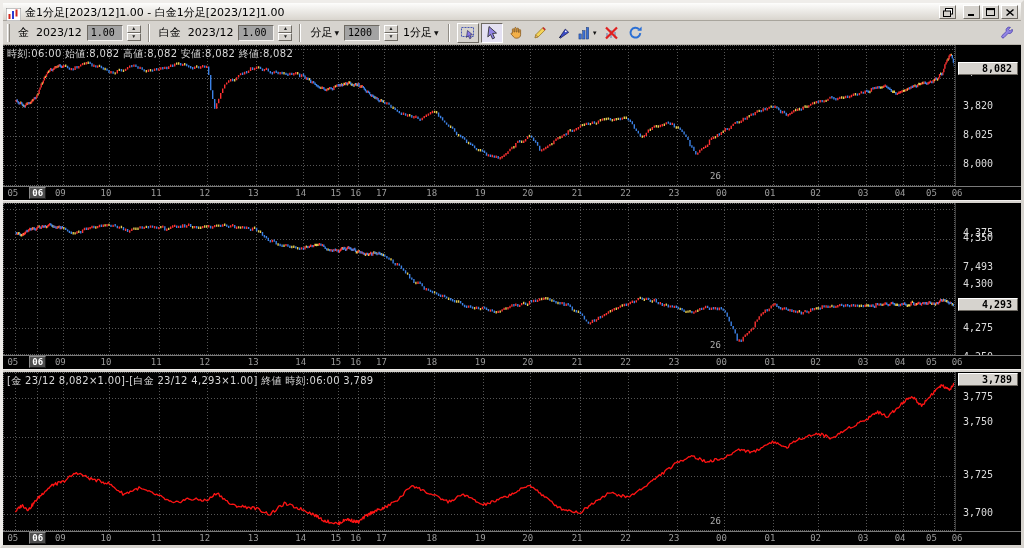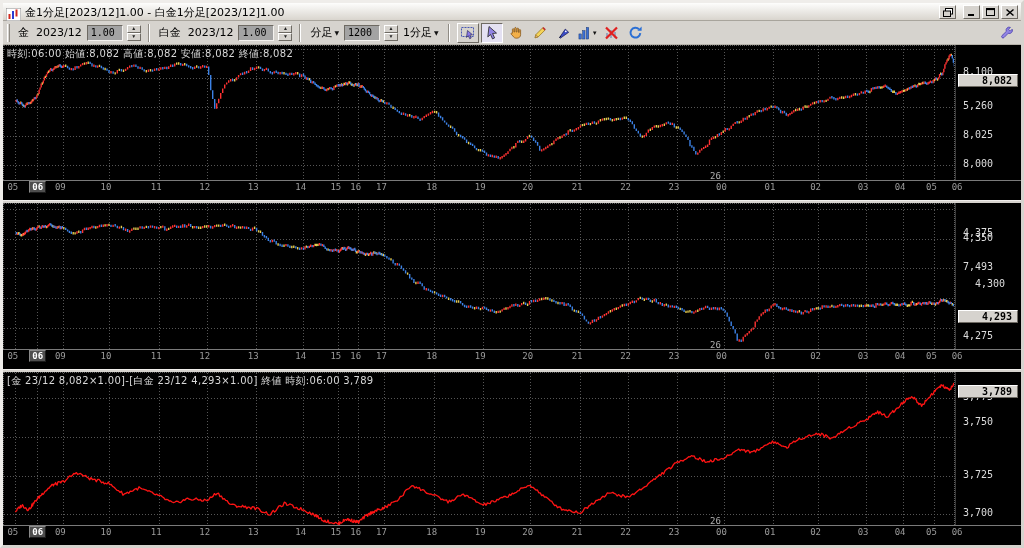--- a/index.html
+++ b/index.html
@@ -51,22 +51,22 @@
           white-space:nowrap; letter-spacing:0.3px; text-shadow:1px 1px 0 #000; }
   .datelbl { position:absolute; font-size:9px; color:#b0b0b0; z-index:2;
              font-family:"DejaVu Sans Mono","Liberation Mono",monospace; }
   .yaxis { position:absolute; right:0; top:0; bottom:0; width:66px; background:#000;
            overflow:hidden; border-left:1px solid #3a3a3a; }
   .ylabel { position:absolute; left:7px; font-size:10px; color:#dcdcdc;
             font-family:"DejaVu Sans Mono","Liberation Mono",monospace; white-space:nowrap; }
   .pricebox { position:absolute; left:2px; right:3px; height:13px; background:#d6d3ce;
               border:1px solid #fff; border-right-color:#6e6a63; border-bottom-color:#6e6a63;
               color:#000; font-weight:bold; font-size:10px; line-height:11px; text-align:right;
-              padding-right:5px; font-family:"DejaVu Sans Mono","Liberation Mono",monospace;margin-top:12px; }
-  .xaxis { position:absolute; left:0; right:0; bottom:0; height:20px; background:#000;
+              padding-right:5px; font-family:"DejaVu Sans Mono","Liberation Mono",monospace; }
+  .xaxis { position:absolute; left:0; right:0; bottom:0; height:14px; background:#000;
            border-top:1px solid #7a7a7a; overflow:hidden; }
   .xlabel { position:absolute; top:1px; font-size:9px; color:#9c9c9c;
             font-family:"DejaVu Sans Mono","Liberation Mono",monospace; }
   .xlabel.hl { color:#fff; font-weight:bold; background:#4e4e4e; padding:0 2px;
                border:1px solid; border-color:#8a8a8a #1c1c1c #1c1c1c #8a8a8a; top:0; }
 </style>
 </head>
 <body>
 
 <div class="window">
@@ -209,21 +209,21 @@
             <path d="M0 119.5H950M0 90.5H950M0 61.5H950M0 32.5H950M0 3.5H950" stroke="#565656" stroke-dasharray="1,2" fill="none"></path>
             <path d="M16.8 57.9L16.8 55.5M19.5 60.8L19.5 58.4M23.1 59.0L23.1 56.6M26.7 58.1L26.7 55.7M28.5 55.6L28.5 53.2M34.0 49.6L34.0 47.2M38.3 38.7L38.3 36.3M41.4 32.1L41.4 29.7M44.6 27.0L44.6 24.6M52.0 22.3L52.0 19.9M54.1 21.6L54.1 19.2M61.7 21.0L61.7 18.6M80.5 18.8L80.5 16.4M84.2 18.0L84.2 15.6M95.5 21.1L95.5 18.7M101.1 24.2L101.1 21.8M111.2 28.6L111.2 26.2M115.3 25.1L115.3 22.7M119.5 25.9L119.5 23.5M142.3 26.5L142.3 24.1M146.5 25.5L146.5 23.1M172.7 18.8L172.7 16.4M174.7 18.7L174.7 16.3M180.7 19.5L180.7 17.1M192.7 21.7L192.7 19.3M230.7 35.5L230.7 33.1M254.6 22.6L254.6 20.2M280.0 28.5L280.0 26.1M293.7 28.5L293.7 26.1M305.3 34.5L305.3 32.1M316.9 43.1L316.9 40.7M324.1 44.3L324.1 41.9M331.4 41.6L331.4 39.2M337.6 39.7L337.6 37.3M340.1 39.2L340.1 36.8M340.9 39.2L340.9 36.8M343.4 39.5L343.4 37.1M345.0 37.7L345.0 35.3M345.8 37.6L345.8 35.2M347.5 39.8L347.5 37.4M348.3 39.8L348.3 37.4M350.0 40.8L350.0 38.4M351.6 39.3L351.6 36.9M353.2 40.2L353.2 37.8M357.2 41.7L357.2 39.3M370.9 52.7L370.9 50.3M377.2 55.5L377.2 53.1M379.4 56.7L379.4 54.3M389.1 62.9L389.1 60.5M405.7 70.4L405.7 68.0M430.6 67.1L430.6 64.7M432.6 67.5L432.6 65.1M446.6 81.9L446.6 79.5M454.6 90.4L454.6 88.0M464.6 98.2L464.6 95.8M474.5 105.3L474.5 102.9M476.5 105.4L476.5 103.0M509.9 102.5L509.9 100.1M517.7 97.0L517.7 94.6M525.5 91.2L525.5 88.8M547.9 99.3L547.9 96.9M556.0 92.7L556.0 90.3M566.2 85.4L566.2 83.0M578.4 80.3L578.4 77.9M580.4 80.0L580.4 77.6M586.4 79.3L586.4 76.9M592.4 78.8L592.4 76.4M596.4 75.4L596.4 73.0M600.4 74.4L600.4 72.0M602.4 74.2L602.4 71.8M604.4 73.8L604.4 71.4M608.3 75.4L608.3 73.0M612.3 74.5L612.3 72.1M614.3 74.1L614.3 71.7M620.3 73.0L620.3 70.6M622.3 73.0L622.3 70.6M638.3 91.8L638.3 89.4M646.3 85.0L646.3 82.6M652.3 81.5L652.3 79.1M654.3 81.7L654.3 79.3M660.3 79.9L660.3 77.5M672.3 82.7L672.3 80.3M674.2 82.7L674.2 80.3M711.4 92.5L711.4 90.1M719.2 87.0L719.2 84.6M735.2 77.6L735.2 75.2M745.2 71.4L745.2 69.0M755.2 66.1L755.2 63.7M767.2 61.8L767.2 59.4M791.7 65.2L791.7 62.8M795.4 64.5L795.4 62.1M801.1 61.7L801.1 59.3M803.0 61.9L803.0 59.5M810.5 58.2L810.5 55.8M822.1 56.1L822.1 53.7M837.7 52.7L837.7 50.3M839.7 53.0L839.7 50.6M851.4 49.4L851.4 47.0M865.9 47.2L865.9 44.8M876.6 42.8L876.6 40.4M878.1 42.6L878.1 40.2M888.8 47.0L888.8 44.6M890.3 47.0L890.3 44.6M899.4 46.1L899.4 43.7M900.7 45.8L900.7 43.4M903.3 44.7L903.3 42.3M911.0 40.8L911.0 38.4M914.9 39.2L914.9 36.8M916.2 39.3L916.2 36.9M918.8 38.2L918.8 35.8M930.3 35.4L930.3 33.0M933.5 34.8L933.5 32.4M936.7 28.9L936.7 26.5M944.1 14.7L944.1 12.3M947.2 10.1L947.2 7.7M954.6 24.7L954.6 22.3M955.7 24.7L955.7 22.3" stroke="#e6cc50" stroke-width="1.4" fill="none"></path>
             <path d="M12.3 56.2L12.3 53.8M15.9 58.5L15.9 56.1M21.3 61.3L21.3 58.9M22.2 59.6L22.2 57.2M24.0 58.6L24.0 56.2M25.8 58.3L25.8 55.9M27.6 57.2L27.6 54.5M29.4 55.2L29.4 52.8M30.3 53.6L30.3 51.3M32.1 53.2L32.1 50.8M33.0 51.2L33.0 48.6M35.1 48.1L35.1 43.8M36.1 43.8L36.1 41.6M37.2 41.6L37.2 37.4M39.3 37.6L39.3 34.4M40.4 34.4L40.4 30.8M42.5 30.9L42.5 28.2M43.5 28.2L43.5 25.7M45.7 26.0L45.7 23.5M46.7 24.4L46.7 22.0M48.8 25.4L48.8 23.0M49.9 24.0L49.9 21.8M50.9 22.7L50.9 20.3M53.1 22.1L53.1 19.7M55.2 20.6L55.2 18.2M58.3 22.1L58.3 19.7M59.8 21.3L59.8 18.9M67.3 24.3L67.3 21.9M71.1 23.9L71.1 20.3M74.8 22.5L74.8 20.1M76.7 20.5L76.7 18.4M78.6 19.3L78.6 16.9M82.4 18.4L82.4 16.0M89.9 21.0L89.9 18.6M93.6 21.8L93.6 19.4M107.0 27.5L107.0 25.1M113.3 27.6L113.3 24.1M121.6 25.1L121.6 22.7M123.6 23.5L123.6 21.1M125.7 21.8L125.7 19.4M129.9 20.8L129.9 18.4M136.1 23.1L136.1 20.7M144.4 26.0L144.4 23.6M150.6 24.9L150.6 22.4M154.8 24.7L154.8 22.3M156.8 23.7L156.8 21.3M160.8 23.1L160.8 20.7M164.7 22.9L164.7 20.3M166.7 20.9L166.7 18.5M170.7 20.4L170.7 17.5M178.7 20.1L178.7 17.7M190.7 23.0L190.7 20.5M196.7 22.7L196.7 20.3M198.7 21.4L198.7 19.0M202.7 22.1L202.7 19.7M212.7 62.7L212.7 57.3M214.7 57.3L214.7 52.8M216.7 52.8L216.7 47.1M218.7 47.1L218.7 42.4M220.7 42.4L220.7 38.5M222.7 38.5L222.7 36.4M224.7 36.7L224.7 34.3M226.7 35.4L226.7 33.0M232.6 34.2L232.6 31.2M234.6 31.5L234.6 29.1M236.6 29.3L236.6 27.2M240.6 28.4L240.6 25.8M244.6 27.0L244.6 24.6M246.6 25.1L246.6 21.2M250.6 24.2L250.6 21.8M252.6 23.0L252.6 20.6M260.4 25.3L260.4 22.9M262.4 24.1L262.4 21.7M270.2 27.5L270.2 25.3M276.1 28.5L276.1 26.1M285.9 29.2L285.9 26.8M289.8 29.5L289.8 27.1M291.8 28.5L291.8 26.1M297.6 31.2L297.6 28.2M302.4 33.7L302.4 31.3M308.2 37.6L308.2 35.2M318.3 43.0L318.3 40.6M322.7 45.2L322.7 42.8M325.6 43.5L325.6 41.1M329.9 43.9L329.9 40.3M332.8 41.0L332.8 38.6M335.2 40.4L335.2 38.0M336.8 40.4L336.8 38.0M339.3 40.0L339.3 38.0M341.7 38.5L341.7 36.1M344.2 38.5L344.2 36.1M350.8 40.1L350.8 37.7M354.1 39.2L354.1 36.8M356.1 42.0L356.1 39.6M358.2 41.5L358.2 39.1M363.5 46.8L363.5 44.4M367.7 51.0L367.7 48.6M373.0 53.5L373.0 51.1M376.2 56.1L376.2 53.7M382.9 58.6L382.9 56.2M399.5 68.9L399.5 66.5M403.6 70.7L403.6 68.3M409.9 72.5L409.9 70.1M411.9 71.9L411.9 69.5M418.2 74.3L418.2 71.7M420.2 72.3L420.2 69.9M422.3 70.9L422.3 68.5M424.4 69.8L424.4 67.4M426.5 68.5L426.5 66.1M428.5 67.2L428.5 64.8M484.4 110.6L484.4 108.2M488.3 111.2L488.3 108.8M492.2 111.9L492.2 109.5M496.2 113.5L496.2 111.1M498.1 112.5L498.1 110.1M500.1 110.9L500.1 108.6M502.0 109.5L502.0 107.1M504.0 108.0L504.0 105.3M506.0 105.3L506.0 102.8M507.9 103.2L507.9 100.8M511.8 101.4L511.8 97.1M513.8 97.1L513.8 94.7M519.7 96.9L519.7 94.5M521.6 95.4L521.6 93.1M523.6 93.1L523.6 90.2M537.7 105.6L537.7 103.2M539.8 104.6L539.8 102.2M541.8 103.2L541.8 100.8M543.8 101.9L543.8 99.5M545.9 100.3L545.9 98.0M549.9 98.2L549.9 94.5M552.0 95.0L552.0 92.6M554.0 93.4L554.0 91.0M558.1 91.9L558.1 89.5M560.1 90.3L560.1 87.9M564.2 88.7L564.2 84.3M570.3 85.8L570.3 83.4M572.3 84.5L572.3 82.1M574.4 83.4L574.4 81.0M576.4 81.5L576.4 79.3M582.4 79.1L582.4 76.7M588.4 78.1L588.4 75.6M594.4 77.7L594.4 74.5M598.4 74.8L598.4 72.4M610.3 75.0L610.3 72.6M618.3 73.8L618.3 71.4M640.3 91.4L640.3 89.0M642.3 89.9L642.3 86.8M644.3 86.8L644.3 83.6M648.3 83.9L648.3 80.9M650.3 81.8L650.3 79.4M656.3 81.2L656.3 78.8M658.3 80.4L658.3 78.0M662.3 78.5L662.3 76.3M668.3 79.1L668.3 76.7M693.8 108.8L693.8 106.4M695.8 106.7L695.8 103.7M697.7 104.6L697.7 102.2M699.7 103.1L699.7 101.0M701.6 101.9L701.6 99.5M703.6 101.0L703.6 98.6M705.5 99.1L705.5 93.5M707.5 94.0L707.5 91.6M709.5 92.9L709.5 90.5M713.4 91.3L713.4 87.9M717.3 89.0L717.3 85.9M721.2 85.8L721.2 81.9M725.2 84.6L725.2 82.2M727.2 82.9L727.2 79.8M729.2 80.1L729.2 77.7M731.2 78.0L731.2 75.9M737.2 77.0L737.2 74.6M739.2 75.4L739.2 71.7M743.2 73.8L743.2 70.3M747.2 70.0L747.2 67.4M751.2 69.3L751.2 66.0M753.2 66.7L753.2 64.3M759.2 65.5L759.2 62.2M763.2 64.5L763.2 62.1M765.2 62.7L765.2 60.7M771.0 62.0L771.0 59.6M778.5 67.5L778.5 65.1M784.2 70.5L784.2 68.1M786.0 69.3L786.0 66.9M787.9 68.0L787.9 65.6M789.8 66.4L789.8 64.1M793.6 64.9L793.6 62.5M799.2 63.8L799.2 60.5M804.8 61.6L804.8 59.2M806.7 59.8L806.7 57.7M808.6 58.6L808.6 56.2M812.4 57.4L812.4 55.0M816.2 56.5L816.2 54.1M820.1 56.6L820.1 54.2M824.0 54.9L824.0 52.8M826.0 52.8L826.0 50.8M833.8 54.2L833.8 51.8M835.8 53.1L835.8 50.7M841.6 52.2L841.6 49.8M845.6 52.2L845.6 49.8M847.5 51.2L847.5 48.8M849.5 50.0L849.5 47.6M855.4 49.3L855.4 46.9M857.3 47.6L857.3 45.2M861.2 47.8L861.2 44.5M867.4 45.8L867.4 42.1M870.5 43.3L870.5 40.9M873.5 42.7L873.5 40.3M879.6 41.9L879.6 39.5M881.2 40.9L881.2 38.5M893.4 49.1L893.4 46.7M894.9 48.0L894.9 45.6M896.4 47.4L896.4 45.0M898.0 46.7L898.0 44.3M902.0 45.3L902.0 42.9M904.5 43.8L904.5 41.4M907.1 42.7L907.1 40.3M909.7 41.5L909.7 39.1M913.6 41.2L913.6 38.2M917.5 38.8L917.5 36.4M920.0 37.9L920.0 35.5M923.9 38.7L923.9 36.3M925.2 37.8L925.2 35.4M926.5 36.8L926.5 34.4M929.1 37.3L929.1 34.0M931.4 34.4L931.4 31.5M934.6 33.6L934.6 31.2M935.6 31.4L935.6 27.9M938.8 29.2L938.8 26.2M939.8 26.2L939.8 22.7M940.9 22.7L940.9 18.2M942.0 18.6L942.0 16.2M943.0 16.5L943.0 13.6M945.1 13.4L945.1 9.6M946.2 10.4L946.2 8.0M951.5 21.3L951.5 18.9" stroke="#ff3232" stroke-width="1.4" fill="none"></path>
             <path d="M13.2 55.7L13.2 53.3M14.1 57.4L14.1 55.0M15.0 58.6L15.0 56.2M17.7 58.5L17.7 56.1M18.6 59.9L18.6 57.5M20.4 61.6L20.4 59.2M24.9 58.3L24.9 55.9M31.2 53.3L31.2 50.9M47.8 24.9L47.8 22.5M56.2 20.7L56.2 18.3M57.3 22.0L57.3 19.6M63.6 22.2L63.6 19.8M65.4 23.8L65.4 21.4M69.2 24.6L69.2 22.2M73.0 22.4L73.0 20.0M86.1 18.1L86.1 15.7M88.0 17.2L88.0 20.4M91.8 19.3L91.8 21.4M97.4 22.2L97.4 19.8M99.3 23.7L99.3 21.3M103.0 24.8L103.0 22.4M105.0 24.1L105.0 26.9M109.1 27.7L109.1 25.3M117.4 25.4L117.4 23.0M127.8 21.3L127.8 18.9M131.9 21.0L131.9 18.6M134.0 22.7L134.0 20.3M138.2 23.7L138.2 21.3M140.2 25.6L140.2 23.2M148.5 25.8L148.5 23.4M152.7 24.4L152.7 22.0M158.8 23.5L158.8 21.1M162.8 23.2L162.8 20.8M168.7 21.0L168.7 18.6M176.7 19.5L176.7 17.1M182.7 20.2L182.7 17.8M184.7 21.6L184.7 19.2M186.7 22.4L186.7 20.0M188.7 23.4L188.7 21.0M194.7 22.6L194.7 20.2M200.7 21.8L200.7 19.4M204.7 20.5L204.7 28.9M206.7 28.9L206.7 44.2M208.7 44.2L208.7 53.0M210.7 53.0L210.7 62.7M228.7 35.3L228.7 32.9M238.6 29.0L238.6 26.6M242.6 27.4L242.6 25.0M248.6 21.2L248.6 23.9M256.5 23.1L256.5 20.7M258.5 24.9L258.5 22.5M264.3 22.4L264.3 25.6M266.3 27.5L266.3 25.1M268.3 28.4L268.3 26.0M272.2 26.9L272.2 24.5M274.1 28.2L274.1 25.8M278.1 28.2L278.1 25.8M282.0 29.1L282.0 26.7M283.9 30.0L283.9 27.6M287.8 26.8L287.8 29.0M295.7 27.5L295.7 31.2M299.5 30.0L299.5 27.6M301.0 29.4L301.0 32.8M303.8 33.9L303.8 31.5M306.7 33.5L306.7 37.0M309.6 37.4L309.6 35.0M311.1 36.5L311.1 38.9M312.5 40.4L312.5 38.0M314.0 41.5L314.0 39.1M315.4 42.6L315.4 40.2M319.8 43.5L319.8 41.1M321.2 45.1L321.2 42.7M327.0 43.3L327.0 40.9M328.5 44.4L328.5 42.0M334.3 40.5L334.3 38.1M336.0 40.4L336.0 38.0M338.4 40.4L338.4 38.0M342.6 38.8L342.6 36.4M346.7 36.2L346.7 38.7M349.1 40.3L349.1 37.9M352.4 39.7L352.4 37.3M355.0 37.1L355.0 41.1M359.3 40.0L359.3 42.1M360.3 43.7L360.3 41.3M361.4 42.8L361.4 45.3M362.4 46.8L362.4 44.4M364.6 47.1L364.6 44.7M365.6 48.4L365.6 46.0M366.7 48.0L366.7 50.2M368.8 50.8L368.8 48.4M369.8 52.0L369.8 49.6M372.0 53.2L372.0 50.8M374.1 52.0L374.1 54.7M375.1 56.3L375.1 53.9M378.3 56.1L378.3 53.7M380.8 55.7L380.8 58.3M385.0 56.6L385.0 58.7M387.0 58.7L387.0 61.8M391.2 61.6L391.2 64.1M393.3 65.8L393.3 63.4M395.3 65.0L395.3 67.2M397.4 68.9L397.4 66.5M401.6 67.2L401.6 69.8M407.8 69.1L407.8 71.7M414.0 70.4L414.0 73.0M416.1 74.9L416.1 72.5M434.6 66.5L434.6 70.7M436.6 72.2L436.6 69.8M438.6 71.3L438.6 74.6M440.6 74.6L440.6 76.6M442.6 76.6L442.6 78.7M444.6 80.8L444.6 78.4M448.6 82.8L448.6 80.4M450.6 82.2L450.6 85.7M452.6 85.7L452.6 89.2M456.6 91.2L456.6 88.8M458.6 92.4L458.6 90.0M460.6 93.7L460.6 91.3M462.6 93.4L462.6 97.1M466.6 98.9L466.6 96.5M468.6 100.1L468.6 97.7M470.6 99.4L470.6 102.2M472.5 104.3L472.5 101.9M478.5 105.8L478.5 103.4M480.5 107.0L480.5 104.6M482.5 106.6L482.5 109.8M486.4 110.9L486.4 108.5M490.3 111.8L490.3 109.4M494.2 110.0L494.2 112.7M515.7 96.4L515.7 94.0M527.5 91.8L527.5 89.4M529.6 91.5L529.6 95.0M531.6 96.7L531.6 94.3M533.6 96.0L533.6 99.8M535.7 99.8L535.7 104.8M562.2 89.6L562.2 87.2M568.3 86.1L568.3 83.7M584.4 78.9L584.4 76.5M590.4 77.7L590.4 75.3M606.4 74.5L606.4 72.1M616.3 74.2L616.3 71.8M624.3 71.9L624.3 74.4M626.3 76.0L626.3 73.6M628.3 75.2L628.3 78.2M630.3 78.2L630.3 82.8M632.3 85.0L632.3 82.6M634.3 84.8L634.3 87.4M636.3 87.4L636.3 90.8M664.3 77.8L664.3 75.4M666.3 78.9L666.3 76.5M670.3 77.4L670.3 81.5M676.2 81.5L676.2 84.1M678.1 85.9L678.1 83.5M680.1 85.4L680.1 88.4M682.0 88.4L682.0 91.1M684.0 91.1L684.0 93.9M686.0 93.9L686.0 100.2M687.9 101.7L687.9 99.3M689.9 100.7L689.9 105.1M691.8 105.1L691.8 108.5M715.3 89.7L715.3 87.3M723.2 81.9L723.2 84.0M733.2 77.4L733.2 75.0M741.2 71.7L741.2 73.8M749.2 69.6L749.2 67.2M757.2 66.3L757.2 63.9M761.2 64.2L761.2 61.8M769.1 62.1L769.1 59.7M772.9 62.6L772.9 60.2M774.8 64.2L774.8 61.8M776.6 63.7L776.6 67.3M780.4 67.2L780.4 64.8M782.3 66.8L782.3 69.8M797.3 64.8L797.3 62.4M814.2 57.1L814.2 54.7M818.2 56.3L818.2 53.9M827.9 52.4L827.9 50.0M829.9 53.5L829.9 51.1M831.9 54.4L831.9 52.0M843.6 51.9L843.6 49.5M853.4 49.8L853.4 47.4M859.3 45.7L859.3 47.8M862.8 46.1L862.8 43.7M864.4 46.9L864.4 44.5M869.0 43.6L869.0 41.2M872.0 43.1L872.0 40.7M875.1 42.5L875.1 40.1M882.7 39.4L882.7 41.7M884.2 43.2L884.2 40.8M885.8 43.9L885.8 41.5M887.3 43.1L887.3 45.9M891.9 46.1L891.9 48.7M905.8 43.5L905.8 41.1M908.4 41.9L908.4 39.5M912.3 41.7L912.3 39.3M921.3 37.9L921.3 35.5M922.6 38.8L922.6 36.4M927.8 35.2L927.8 37.3M932.4 31.5L932.4 33.7M937.7 29.5L937.7 27.1M948.3 8.9L948.3 12.4M949.4 12.4L949.4 16.7M950.4 16.7L950.4 20.5M952.5 19.7L952.5 21.9M953.6 24.0L953.6 21.6" stroke="#3c82e6" stroke-width="1.4" fill="none"></path>
           </svg>
         <div class="info">時刻:06:00 始値:8,082 高値:8,082 安値:8,082 終値:8,082</div>
       <div class="datelbl" style="left: 706.1px; top: 125px;">26</div>
         </div>
       <div class="yaxis">
           <div class="ylabel" style="top: -2.525px; margin-top: 24px;">8,100</div>
-          <div class="ylabel" style="top: 55.3917px;">5,260</div>
+          <div class="ylabel" style="top: 55.3917px;">3,820</div>
           <div class="ylabel" style="top: 84.35px;">8,025</div>
           <div class="ylabel" style="top: 113.308px;">8,000</div>
           <div class="pricebox" style="top: 17.325px;">8,082</div>
         </div>
       <div class="xaxis">
           <span class="xlabel" style="left: 4.4px;">05</span>
           <span class="xlabel hl" style="left: 26.25px;">06</span>
           <span class="xlabel" style="left: 51.9px;">09</span>
           <span class="xlabel" style="left: 97.5px;">10</span>
           <span class="xlabel" style="left: 147.85px;">11</span>
@@ -258,22 +258,22 @@
             <path d="M14.1 30.7L14.1 28.3M15.0 30.5L15.0 28.1M16.8 32.3L16.8 29.9M17.7 32.4L17.7 30.0M19.5 31.4L19.5 29.0M28.5 25.7L28.5 23.3M35.1 23.6L35.1 21.2M42.5 24.3L42.5 21.9M48.8 23.4L48.8 21.0M54.1 24.3L54.1 21.9M59.8 25.5L59.8 23.1M69.2 30.5L69.2 28.1M71.1 30.6L71.1 28.2M74.8 28.9L74.8 26.5M91.8 24.7L91.8 22.3M101.1 22.6L101.1 20.2M105.0 22.1L105.0 19.7M117.4 24.2L117.4 21.8M129.9 25.8L129.9 23.4M131.9 25.9L131.9 23.5M134.0 25.9L134.0 23.5M142.3 24.1L142.3 21.7M156.8 24.3L156.8 21.9M164.7 26.1L164.7 23.7M188.7 24.4L188.7 22.0M194.7 25.0L194.7 22.6M196.7 24.9L196.7 22.5M200.7 23.7L200.7 21.3M202.7 23.7L202.7 21.3M212.7 22.8L212.7 20.4M214.7 22.8L214.7 20.4M220.7 21.9L220.7 19.5M234.6 24.6L234.6 22.2M236.6 24.8L236.6 22.4M250.6 24.9L250.6 22.5M254.6 28.6L254.6 26.2M256.5 28.9L256.5 26.5M274.1 41.7L274.1 39.3M280.0 43.0L280.0 40.6M287.8 44.2L287.8 41.8M289.8 43.9L289.8 41.5M293.7 45.4L293.7 43.0M302.4 43.8L302.4 41.4M311.1 42.1L311.1 39.7M312.5 42.2L312.5 39.8M314.0 42.1L314.0 39.7M324.1 46.8L324.1 44.4M338.4 45.4L338.4 43.0M352.4 49.5L352.4 47.1M353.2 49.5L353.2 47.1M355.0 48.3L355.0 45.9M361.4 51.9L361.4 49.5M364.6 51.9L364.6 49.5M369.8 49.7L369.8 47.3M372.0 50.3L372.0 47.9M377.2 51.3L377.2 48.9M379.4 52.2L379.4 49.8M387.0 56.6L387.0 54.2M403.6 70.8L403.6 68.4M411.9 80.2L411.9 77.8M430.6 89.6L430.6 87.2M444.6 95.9L444.6 93.5M452.6 98.7L452.6 96.3M454.6 98.7L454.6 96.3M470.6 105.5L470.6 103.1M476.5 106.3L476.5 103.9M492.2 109.5L492.2 107.1M496.2 108.8L496.2 106.4M502.0 105.7L502.0 103.3M519.7 100.2L519.7 97.8M523.6 101.9L523.6 99.5M537.7 96.2L537.7 93.8M541.8 95.5L541.8 93.1M543.8 95.7L543.8 93.3M547.9 97.7L547.9 95.3M554.0 100.2L554.0 97.8M570.3 107.8L570.3 105.4M574.4 109.0L574.4 106.6M606.4 108.5L606.4 106.1M612.3 105.9L612.3 103.5M618.3 102.7L618.3 100.3M636.3 95.1L636.3 92.7M640.3 96.9L640.3 94.5M648.3 98.7L648.3 96.3M662.3 101.8L662.3 99.4M676.2 106.1L676.2 103.7M682.0 109.1L682.0 106.7M684.0 108.8L684.0 106.4M686.0 108.4L686.0 106.0M693.8 108.0L693.8 105.6M795.4 108.5L795.4 106.1M812.4 105.6L812.4 103.2M814.2 105.4L814.2 103.0M827.9 103.2L827.9 100.8M855.4 103.2L855.4 100.8M857.3 103.0L857.3 100.6M862.8 102.6L862.8 100.2M864.4 102.7L864.4 100.3M878.1 102.1L878.1 99.7M891.9 102.0L891.9 99.6M893.4 102.0L893.4 99.6M903.3 102.9L903.3 100.5M904.5 102.6L904.5 100.2M905.8 102.6L905.8 100.2M908.4 99.1L908.4 96.7M912.3 101.4L912.3 99.0M927.8 101.0L927.8 98.6M931.4 101.7L931.4 99.3M939.8 97.3L939.8 94.9M942.0 98.1L942.0 95.7M943.0 98.4L943.0 96.0M948.3 101.4L948.3 99.0M953.6 102.8L953.6 100.4M955.7 103.7L955.7 101.3" stroke="#e6cc50" stroke-width="1.4" fill="none"></path>
             <path d="M13.2 31.1L13.2 28.7M18.6 32.0L18.6 29.6M20.4 31.0L20.4 28.6M21.3 30.2L21.3 27.8M22.2 28.6L22.2 26.5M24.0 28.3L24.0 25.9M24.9 27.4L24.9 25.0M25.8 26.2L25.8 23.8M27.6 26.4L27.6 24.0M29.4 25.6L29.4 23.2M32.1 26.8L32.1 24.4M33.0 25.7L33.0 23.3M34.0 24.1L34.0 21.7M37.2 24.9L37.2 22.5M38.3 23.4L38.3 21.0M40.4 23.8L40.4 21.5M43.5 23.7L43.5 21.3M44.6 22.6L44.6 20.2M45.7 21.6L45.7 19.2M50.9 24.1L50.9 21.7M53.1 25.0L53.1 22.6M55.2 23.8L55.2 21.4M57.3 25.3L57.3 22.4M73.0 29.7L73.0 27.3M78.6 28.9L78.6 25.4M80.5 26.2L80.5 23.8M84.2 25.9L84.2 23.5M86.1 25.3L86.1 22.9M88.0 24.2L88.0 21.8M93.6 24.3L93.6 21.9M95.5 23.2L95.5 20.8M99.3 22.9L99.3 20.5M103.0 22.5L103.0 20.1M109.1 23.1L109.1 20.7M115.3 24.8L115.3 22.4M121.6 26.9L121.6 24.5M125.7 28.7L125.7 26.3M127.8 27.1L127.8 24.6M136.1 24.6L136.1 22.2M140.2 25.1L140.2 22.7M146.5 23.7L146.5 21.6M150.6 24.4L150.6 22.0M154.8 25.3L154.8 22.9M158.8 23.8L158.8 21.4M162.8 27.0L162.8 24.6M166.7 25.0L166.7 22.6M168.7 23.7L168.7 21.3M170.7 23.1L170.7 20.7M174.7 24.1L174.7 21.7M178.7 23.7L178.7 20.3M182.7 23.7L182.7 21.3M184.7 21.9L184.7 19.5M190.7 24.3L190.7 21.9M198.7 24.3L198.7 21.9M204.7 23.5L204.7 21.1M208.7 24.7L208.7 22.3M210.7 23.3L210.7 20.9M218.7 22.7L218.7 20.3M226.7 23.6L226.7 21.2M228.7 22.4L228.7 20.0M232.6 24.9L232.6 22.5M238.6 24.5L238.6 22.1M242.6 24.9L242.6 22.5M248.6 26.7L248.6 23.5M268.3 38.2L268.3 35.8M282.0 42.3L282.0 39.9M297.6 45.6L297.6 43.2M301.0 45.6L301.0 42.3M305.3 44.1L305.3 41.7M306.7 43.0L306.7 40.6M309.6 43.2L309.6 40.9M315.4 41.4L315.4 39.0M318.3 42.3L318.3 39.9M327.0 47.5L327.0 45.1M329.9 47.6L329.9 45.0M332.8 47.5L332.8 45.1M335.2 49.0L335.2 46.6M336.0 47.8L336.0 45.4M336.8 46.9L336.8 44.5M337.6 45.7L337.6 43.3M340.1 45.2L340.1 42.8M342.6 46.6L342.6 44.2M343.4 45.3L343.4 42.9M344.2 44.4L344.2 42.0M345.8 45.6L345.8 43.2M348.3 47.1L348.3 44.7M350.0 46.6L350.0 44.2M354.1 48.7L354.1 46.3M357.2 49.6L357.2 47.2M359.3 50.6L359.3 48.2M362.4 51.2L362.4 48.8M365.6 51.5L365.6 49.1M366.7 50.2L366.7 47.8M368.8 51.8L368.8 48.5M374.1 50.7L374.1 48.6M393.3 61.5L393.3 59.1M414.0 79.9L414.0 77.5M422.3 86.4L422.3 84.0M438.6 93.2L438.6 90.8M464.6 103.8L464.6 101.4M472.5 104.9L472.5 102.5M478.5 105.3L478.5 102.7M486.4 107.8L486.4 105.4M494.2 109.1L494.2 106.7M498.1 107.6L498.1 105.3M500.1 106.1L500.1 103.7M504.0 105.5L504.0 103.1M506.0 104.2L506.0 101.8M507.9 102.7L507.9 100.3M511.8 102.0L511.8 99.6M515.7 103.1L515.7 100.7M517.7 101.3L517.7 98.9M525.5 100.8L525.5 96.9M529.6 98.2L529.6 95.8M533.6 97.9L533.6 95.5M535.7 96.7L535.7 94.3M539.8 95.9L539.8 93.5M558.1 100.3L558.1 97.9M562.2 102.1L562.2 99.5M586.4 120.6L586.4 118.2M588.4 118.9L588.4 115.8M592.4 117.7L592.4 115.3M594.4 115.9L594.4 112.7M598.4 113.7L598.4 111.6M600.4 112.3L600.4 109.9M602.4 111.3L602.4 108.9M604.4 109.7L604.4 107.2M608.3 107.7L608.3 105.3M610.3 106.4L610.3 104.0M614.3 105.3L614.3 102.9M616.3 103.8L616.3 101.4M620.3 102.2L620.3 99.8M624.3 101.7L624.3 99.3M626.3 100.2L626.3 97.8M628.3 99.0L628.3 96.6M632.3 98.6L632.3 96.2M634.3 96.2L634.3 94.1M642.3 95.9L642.3 93.8M650.3 97.4L650.3 94.8M656.3 100.5L656.3 98.1M660.3 102.5L660.3 100.1M666.3 103.6L666.3 101.6M670.3 104.1L670.3 101.7M689.9 109.8L689.9 107.4M691.8 108.6L691.8 106.2M695.8 106.8L695.8 104.0M699.7 105.8L699.7 103.6M701.6 104.2L701.6 101.8M707.5 105.9L707.5 103.5M711.4 105.5L711.4 103.1M715.3 106.3L715.3 103.5M735.2 137.7L735.2 135.3M739.2 137.4L739.2 132.7M741.2 133.0L741.2 130.6M743.2 131.4L743.2 129.0M745.2 129.4L745.2 127.0M747.2 127.5L747.2 125.1M749.2 125.7L749.2 123.4M751.2 123.4L751.2 117.4M753.2 117.8L753.2 115.4M755.2 115.7L755.2 112.3M757.2 112.3L757.2 109.5M759.2 110.4L759.2 108.0M761.2 108.9L761.2 105.4M765.2 107.3L765.2 104.6M767.2 104.6L767.2 101.6M769.1 102.3L769.1 99.9M771.0 101.4L771.0 99.0M778.5 106.2L778.5 103.8M780.4 105.6L780.4 103.2M786.0 107.4L786.0 105.0M789.8 108.5L789.8 106.1M793.6 109.2L793.6 106.8M799.2 110.4L799.2 107.9M801.1 108.3L801.1 105.9M804.8 109.6L804.8 107.2M806.7 108.0L806.7 104.5M810.5 106.3L810.5 103.9M818.2 105.1L818.2 101.3M822.1 103.7L822.1 101.3M826.0 104.1L826.0 101.7M831.9 104.1L831.9 101.7M833.8 103.5L833.8 101.1M835.8 102.3L835.8 99.9M841.6 102.7L841.6 100.3M847.5 102.7L847.5 100.3M851.4 102.9L851.4 100.5M861.2 103.0L861.2 100.6M867.4 102.9L867.4 100.5M872.0 103.7L872.0 99.1M875.1 101.8L875.1 99.4M879.6 101.8L879.6 99.4M881.2 100.7L881.2 98.3M885.8 102.1L885.8 99.7M887.3 100.3L887.3 97.9M896.4 102.2L896.4 99.8M899.4 101.1L899.4 98.7M907.1 101.5L907.1 97.7M911.0 102.0L911.0 99.6M913.6 100.9L913.6 98.5M914.9 100.1L914.9 97.7M917.5 101.7L917.5 99.3M918.8 100.1L918.8 97.9M921.3 100.6L921.3 98.0M923.9 100.9L923.9 98.5M925.2 99.5L925.2 97.1M929.1 100.8L929.1 98.4M932.4 100.6L932.4 97.9M934.6 100.5L934.6 98.1M935.6 98.9L935.6 96.5M936.7 97.4L936.7 95.0M938.8 97.9L938.8 95.5M946.2 100.0L946.2 97.6M950.4 102.2L950.4 99.8M952.5 102.9L952.5 100.5" stroke="#ff3232" stroke-width="1.4" fill="none"></path>
             <path d="M12.3 27.9L12.3 30.3M15.9 31.4L15.9 29.0M23.1 28.2L23.1 25.8M26.7 26.5L26.7 24.1M30.3 25.7L30.3 23.3M31.2 26.6L31.2 24.2M36.1 22.6L36.1 24.7M39.3 21.6L39.3 23.8M41.4 23.5L41.4 21.1M46.7 21.6L46.7 19.2M47.8 22.7L47.8 20.3M49.9 23.9L49.9 21.5M52.0 24.7L52.0 22.3M56.2 22.0L56.2 25.3M58.3 24.5L58.3 22.1M61.7 26.1L61.7 23.7M63.6 25.6L63.6 27.6M65.4 29.1L65.4 26.7M67.3 29.9L67.3 27.5M76.7 29.5L76.7 27.1M82.4 26.0L82.4 23.6M89.9 24.2L89.9 21.8M97.4 22.9L97.4 20.5M107.0 23.1L107.0 20.7M111.2 22.5L111.2 20.1M113.3 21.8L113.3 24.2M119.5 22.9L119.5 26.3M123.6 25.0L123.6 27.9M138.2 22.2L138.2 24.8M144.4 24.4L144.4 22.0M148.5 21.6L148.5 23.8M152.7 22.6L152.7 24.8M160.8 22.2L160.8 26.6M172.7 21.6L172.7 24.1M176.7 23.9L176.7 21.5M180.7 20.3L180.7 23.4M186.7 20.0L186.7 23.0M192.7 24.5L192.7 22.1M206.7 21.8L206.7 24.4M216.7 23.1L216.7 20.7M222.7 22.8L222.7 20.4M224.7 24.1L224.7 21.7M230.7 20.9L230.7 24.3M240.6 24.8L240.6 22.4M244.6 23.0L244.6 25.1M246.6 27.1L246.6 24.7M252.6 23.8L252.6 27.2M258.5 27.9L258.5 31.7M260.4 33.5L260.4 31.1M262.4 34.5L262.4 32.1M264.3 33.7L264.3 36.9M266.3 38.4L266.3 36.0M270.2 37.8L270.2 35.4M272.2 36.9L272.2 40.4M276.1 42.2L276.1 39.8M278.1 42.9L278.1 40.5M283.9 42.7L283.9 40.3M285.9 43.9L285.9 41.5M291.8 44.6L291.8 42.2M295.7 45.9L295.7 43.5M299.5 45.9L299.5 43.5M303.8 44.3L303.8 41.9M308.2 41.0L308.2 43.2M316.9 41.8L316.9 39.4M319.8 42.9L319.8 40.5M321.2 42.6L321.2 44.9M322.7 46.6L322.7 44.2M325.6 47.3L325.6 44.9M328.5 48.0L328.5 45.6M331.4 47.0L331.4 44.6M334.3 45.9L334.3 48.6M339.3 45.9L339.3 43.5M340.9 43.0L340.9 45.6M341.7 47.1L341.7 44.7M345.0 45.0L345.0 42.6M346.7 45.6L346.7 43.2M347.5 46.8L347.5 44.4M349.1 47.1L349.1 44.7M350.8 46.2L350.8 43.8M351.6 45.5L351.6 48.1M356.1 49.4L356.1 47.0M358.2 47.5L358.2 49.7M360.3 51.1L360.3 48.7M363.5 51.2L363.5 48.8M367.7 48.4L367.7 51.8M370.9 49.9L370.9 47.5M373.0 51.2L373.0 48.8M375.1 50.2L375.1 47.8M376.2 50.9L376.2 48.5M378.3 51.9L378.3 49.5M380.8 52.8L380.8 50.4M382.9 54.4L382.9 52.0M385.0 55.8L385.0 53.4M389.1 55.6L389.1 59.5M391.2 61.4L391.2 59.0M395.3 61.8L395.3 59.4M397.4 61.4L397.4 64.8M399.5 66.7L399.5 64.3M401.6 66.2L401.6 69.4M405.7 69.9L405.7 74.4M407.8 75.8L407.8 73.4M409.9 74.9L409.9 78.9M416.1 80.0L416.1 77.6M418.2 79.2L418.2 82.2M420.2 82.2L420.2 85.7M424.4 86.8L424.4 84.4M426.5 88.1L426.5 85.7M428.5 89.2L428.5 86.8M432.6 90.6L432.6 88.2M434.6 92.0L434.6 89.6M436.6 93.0L436.6 90.6M440.6 93.2L440.6 90.8M442.6 92.4L442.6 94.5M446.6 96.4L446.6 94.0M448.6 97.5L448.6 95.1M450.6 98.5L450.6 96.1M456.6 99.5L456.6 97.1M458.6 98.9L458.6 101.5M460.6 103.2L460.6 100.8M462.6 104.0L462.6 101.6M466.6 103.7L466.6 101.3M468.6 104.8L468.6 102.4M474.5 105.2L474.5 102.8M480.5 104.8L480.5 102.4M482.5 105.9L482.5 103.5M484.4 105.0L484.4 107.3M488.3 107.6L488.3 105.2M490.3 108.9L490.3 106.5M509.9 102.4L509.9 100.0M513.8 100.1L513.8 102.8M521.6 100.9L521.6 98.5M527.5 98.5L527.5 96.1M531.6 98.0L531.6 95.6M545.9 96.7L545.9 94.3M549.9 98.1L549.9 95.7M552.0 99.5L552.0 97.1M556.0 100.5L556.0 98.1M560.1 98.3L560.1 102.1M564.2 101.5L564.2 99.1M566.2 103.0L566.2 100.6M568.3 102.6L568.3 106.6M572.3 108.4L572.3 106.0M576.4 109.9L576.4 107.5M578.4 109.5L578.4 111.8M580.4 111.8L580.4 115.5M582.4 115.5L582.4 117.6M584.4 117.6L584.4 119.8M590.4 117.7L590.4 115.3M596.4 114.4L596.4 112.0M622.3 102.0L622.3 99.6M630.3 99.2L630.3 96.8M638.3 95.8L638.3 93.4M644.3 93.8L644.3 96.1M646.3 98.0L646.3 95.6M652.3 94.8L652.3 98.5M654.3 100.3L654.3 97.9M658.3 98.9L658.3 101.9M664.3 100.5L664.3 103.6M668.3 103.6L668.3 101.2M672.3 104.0L672.3 101.6M674.2 105.2L674.2 102.8M678.1 106.5L678.1 104.1M680.1 105.6L680.1 108.0M687.9 107.0L687.9 109.2M697.7 106.1L697.7 103.7M703.6 104.1L703.6 101.7M705.5 103.4L705.5 105.9M709.5 105.5L709.5 103.1M713.4 103.5L713.4 106.3M717.3 105.5L717.3 103.1M719.2 106.8L719.2 104.4M721.2 106.2L721.2 108.6M723.2 108.6L723.2 112.7M725.2 112.7L725.2 117.5M727.2 117.5L727.2 122.0M729.2 122.0L729.2 125.3M731.2 125.3L731.2 129.4M733.2 129.4L733.2 136.8M737.2 138.0L737.2 135.6M763.2 107.5L763.2 105.1M772.9 99.8L772.9 102.9M774.8 104.4L774.8 102.0M776.6 105.5L776.6 103.1M782.3 105.7L782.3 103.3M784.2 104.8L784.2 107.1M787.9 105.2L787.9 107.9M791.7 106.6L791.7 108.8M797.3 107.6L797.3 110.4M803.0 106.4L803.0 108.8M808.6 106.4L808.6 104.0M816.2 105.8L816.2 103.4M820.1 101.3L820.1 103.4M824.0 101.6L824.0 103.9M829.9 103.9L829.9 101.5M837.7 102.1L837.7 99.7M839.7 103.2L839.7 100.8M843.6 102.4L843.6 100.0M845.6 103.3L845.6 100.9M849.5 102.5L849.5 100.1M853.4 102.8L853.4 100.4M859.3 103.3L859.3 100.9M865.9 103.1L865.9 100.7M869.0 102.7L869.0 100.3M870.5 104.1L870.5 101.7M873.5 99.1L873.5 101.2M876.6 101.6L876.6 99.2M882.7 100.8L882.7 98.4M884.2 102.3L884.2 99.9M888.8 100.2L888.8 97.8M890.3 101.5L890.3 99.1M894.9 102.6L894.9 100.2M898.0 101.5L898.0 99.1M900.7 100.7L900.7 98.3M902.0 99.8L902.0 101.8M909.7 98.1L909.7 101.3M916.2 98.6L916.2 101.0M920.0 97.9L920.0 100.6M922.6 98.0L922.6 100.7M926.5 100.0L926.5 97.6M930.3 101.0L930.3 98.6M933.5 97.9L933.5 100.2M937.7 97.5L937.7 95.1M940.9 97.5L940.9 95.1M944.1 99.2L944.1 96.8M945.1 100.4L945.1 98.0M947.2 97.9L947.2 100.0M949.4 102.2L949.4 99.8M951.5 102.4L951.5 100.0M954.6 103.4L954.6 101.0" stroke="#3c82e6" stroke-width="1.4" fill="none"></path>
           </svg>
       <div class="datelbl" style="left: 706.1px; top: 136px;">26</div>
         </div>
       <div class="yaxis">
           <div class="ylabel" style="top: -1.2381px; margin-top: 25px;">4,375</div>
           <div class="ylabel" style="top: 28.5238px;">4,350</div>
           <div class="ylabel" style="top: 58.2857px;">7,493</div>
-          <div class="ylabel" style="top: 75px; margin-left: 12px;">4,300</div>
-          <div class="ylabel" style="top: 127px; text-align: center;">4,275</div>
+          <div class="ylabel" style="top: 75px;">4,300</div>
+          <div class="ylabel" style="top: 119px; text-align: center;">4,275</div>
           <div class="ylabel" style="top: 147.571px;">4,250</div>
           <div class="pricebox" style="top: 95.381px;">4,293</div>
         </div>
       <div class="xaxis">
           <span class="xlabel" style="left: 4.4px;">05</span>
           <span class="xlabel hl" style="left: 26.25px;">06</span>
           <span class="xlabel" style="left: 51.9px;">09</span>
           <span class="xlabel" style="left: 97.5px;">10</span>
           <span class="xlabel" style="left: 147.85px;">11</span>
           <span class="xlabel" style="left: 196.3px;">12</span>

